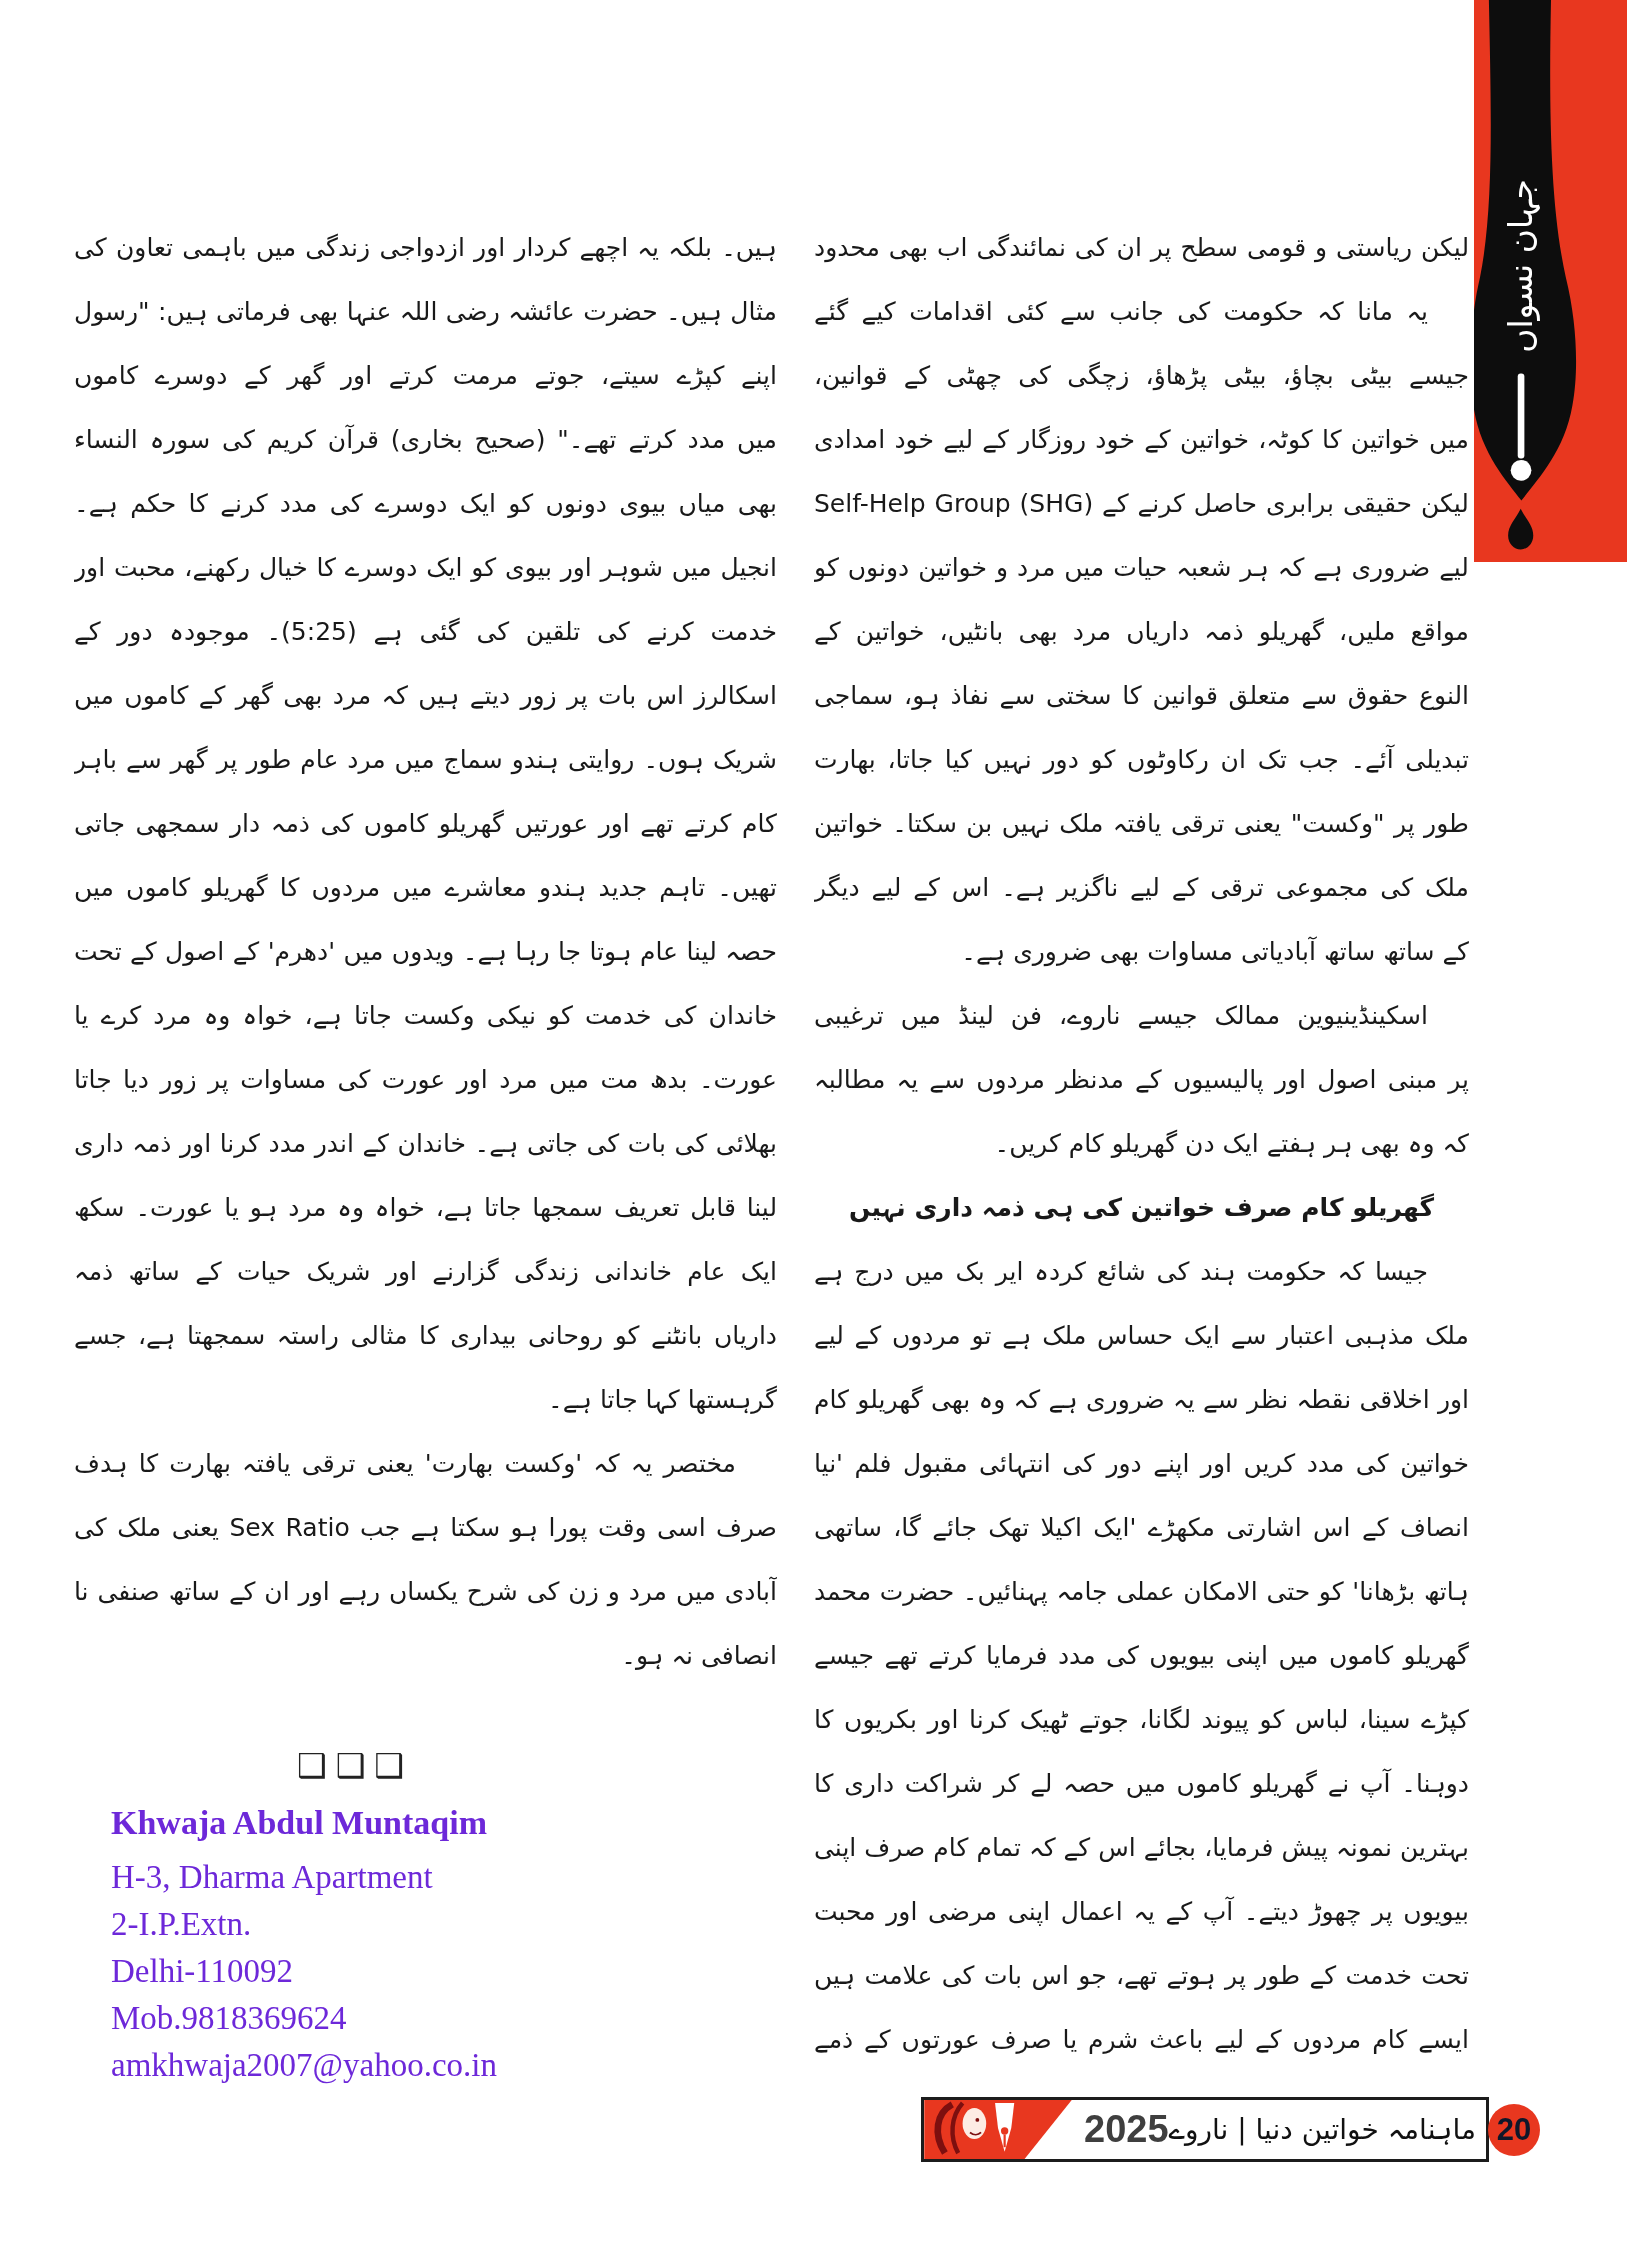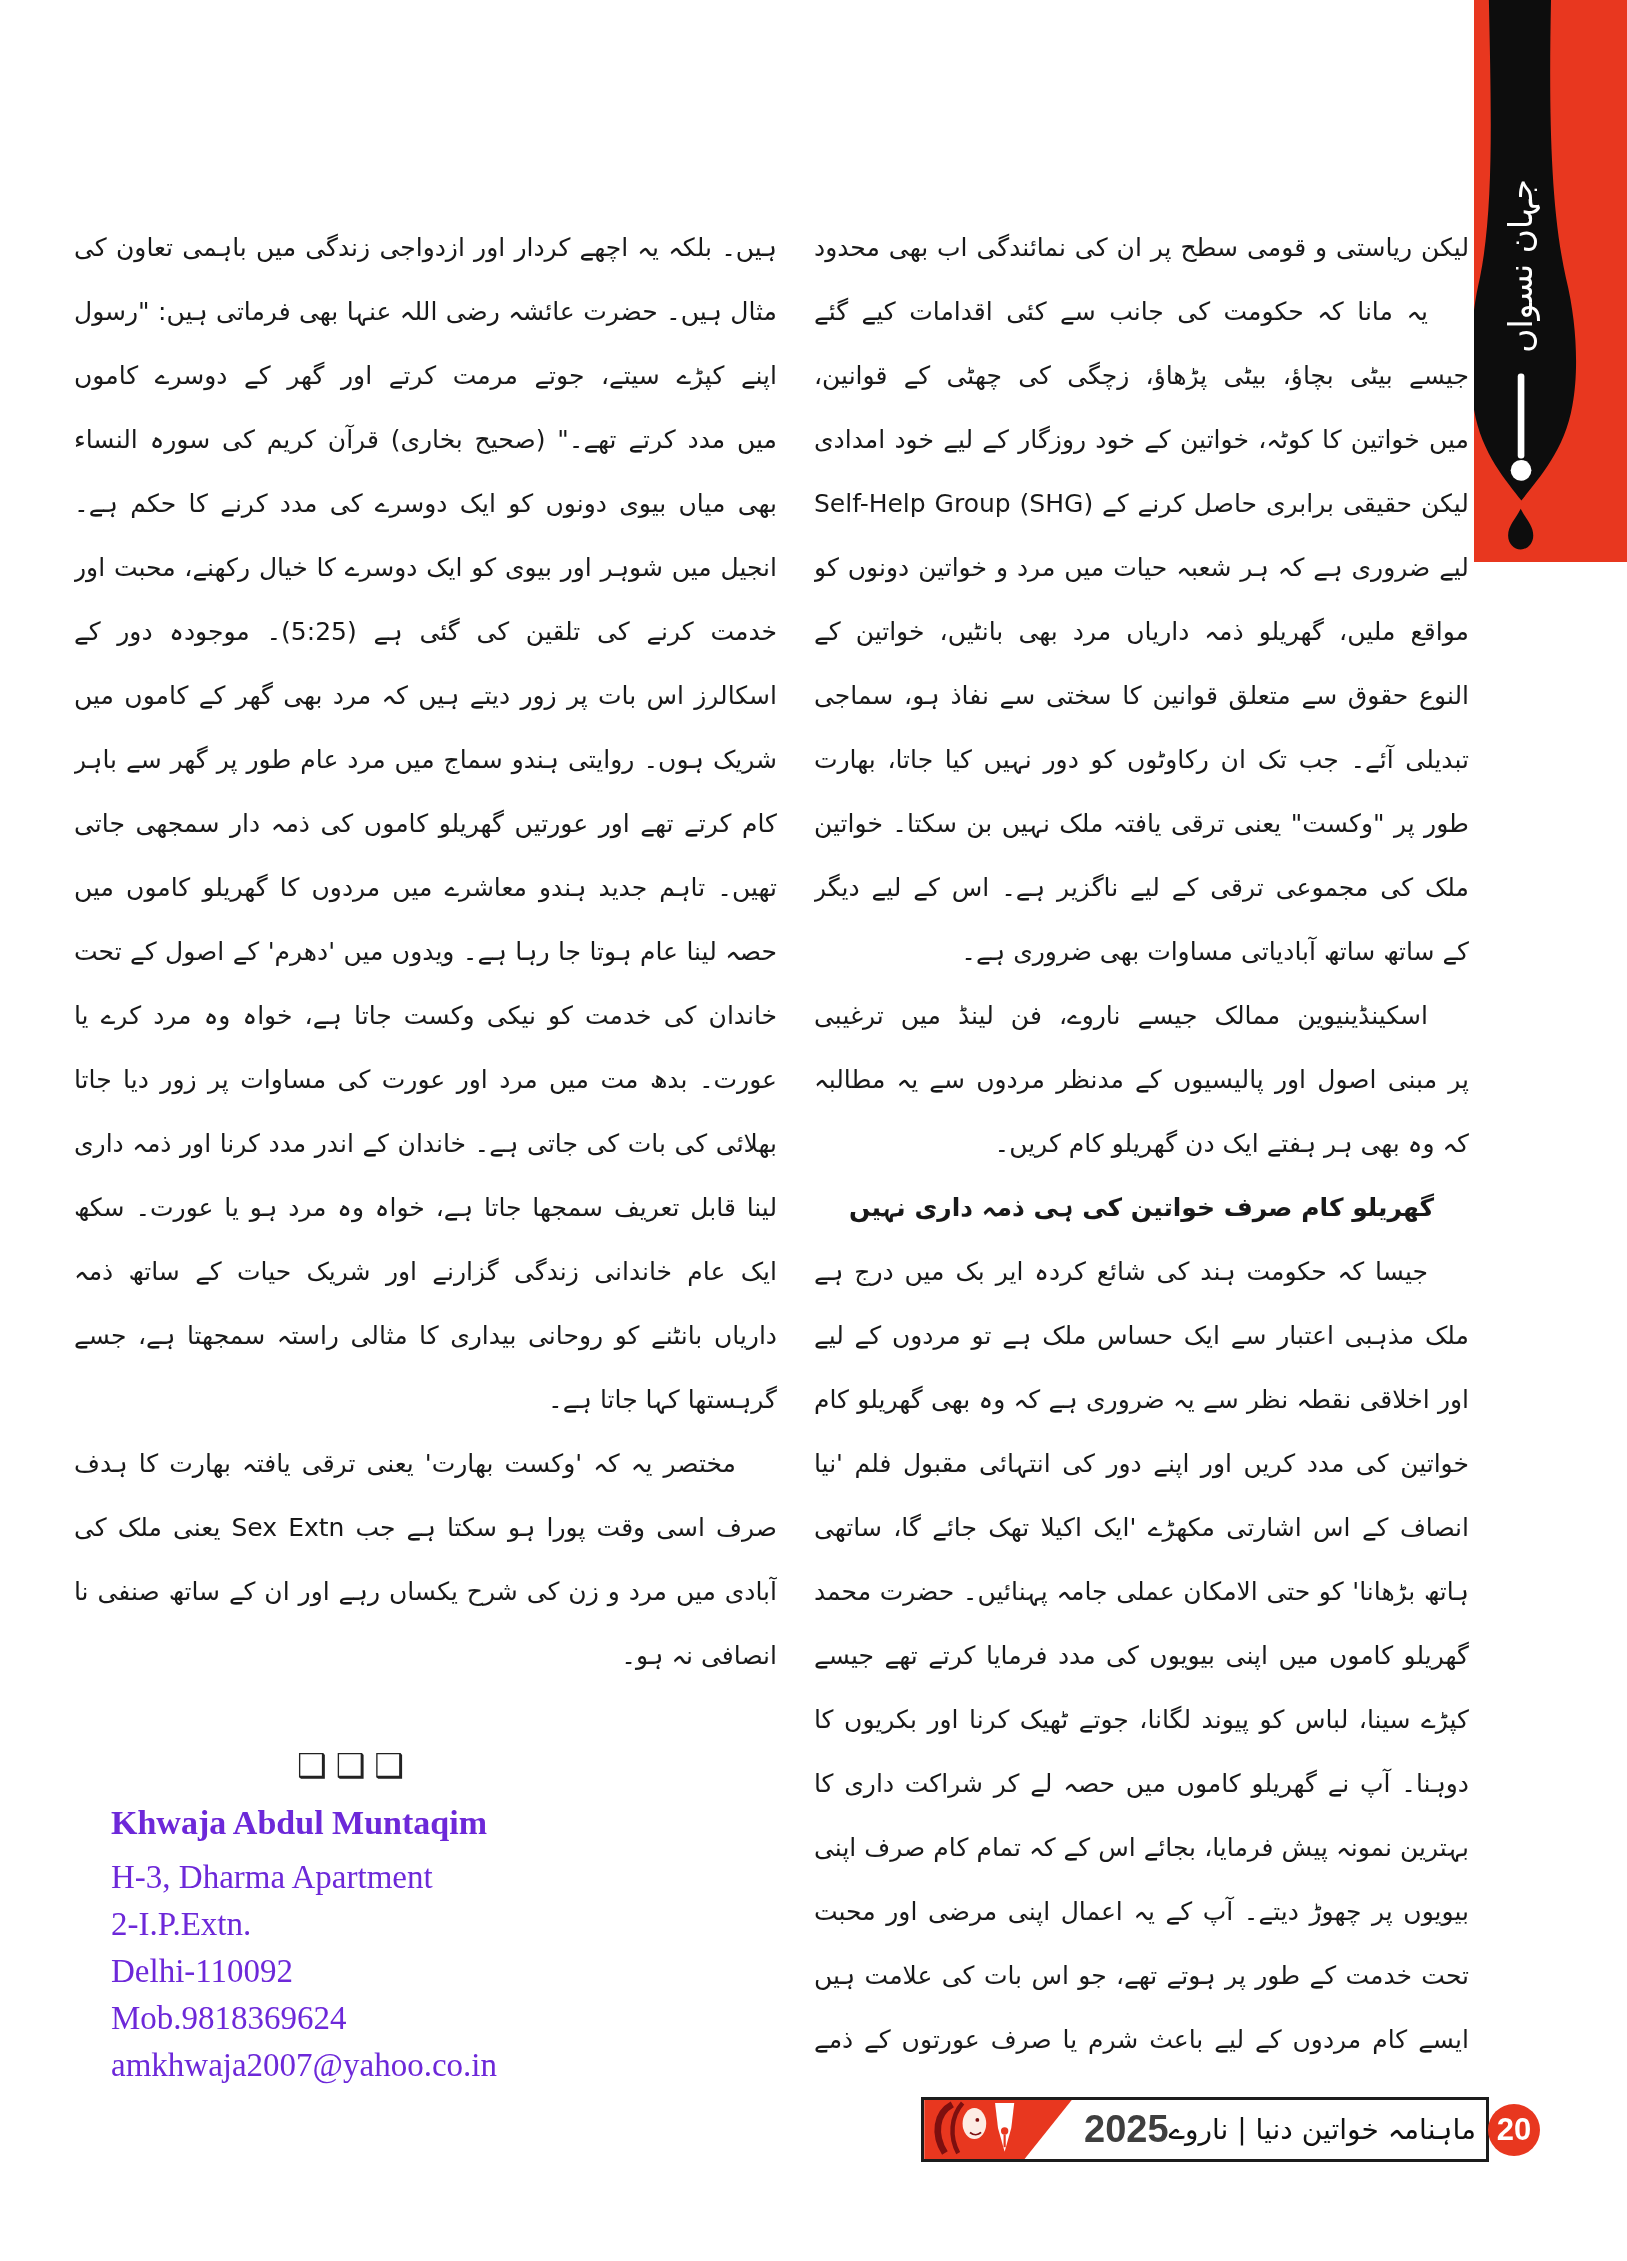--- a/index.html
+++ b/index.html
@@ -29,21 +29,21 @@
   .author .row{font-size:33px;line-height:47px;}
 
   
   .footer-bar{position:absolute;left:921px;top:2097px;width:562px;height:59px;
        border:3px solid #1c1c1c;background:#ffffff;display:flex;align-items:center;box-sizing:content-box;}
   .footer-logo{flex:0 0 148px;width:148px;height:59px;position:relative;}
   .footer-year{font-family:"Liberation Sans",sans-serif;font-weight:bold;font-size:38px;
        color:#3f3f3f;margin-left:12px;flex:0 0 auto;}
   .footer-title{direction:rtl;font-size:28px;color:#111;margin-left:auto;margin-right:12px;white-space:nowrap;}
   .footer-page{flex:0 0 auto;width:52px;height:52px;border-radius:50%;background:#e8371f;
-       color:#ffffff;display:flex;align-items:center;justify-content:center;
+       color:#0f172a;display:flex;align-items:center;justify-content:center;
        font-family:"Liberation Sans",sans-serif;font-weight:bold;font-size:31px;margin-right:1.5px;}
 </style>
 </head>
 <body>
 
 <div>
 
   <div class="banner">
     <svg width="154" height="562" viewBox="0 0 208 760">
       <path d="M20,0 L104,0 C101,150 103,280 124,375 C140,440 141,505 133,548
@@ -93,21 +93,21 @@
       <div class="line j">لینا قابل تعریف سمجھا جاتا ہے، خواہ وہ مرد ہو یا عورت۔ سکھ مذہب</div>
 
       <div class="line j">ایک عام خاندانی زندگی گزارنے اور شریک حیات کے ساتھ ذمہ</div>
 
       <div class="line j">داریاں بانٹنے کو روحانی بیداری کا مثالی راستہ سمجھتا ہے، جسے</div>
 
       <div class="line r">گرہستھا کہا جاتا ہے۔</div>
 
       <div class="line ij">مختصر یہ کہ 'وکست بھارت' یعنی ترقی یافتہ بھارت کا ہدف</div>
 
-      <div class="line j">صرف اسی وقت پورا ہو سکتا ہے جب Sex Extn یعنی ملک کی</div>
+      <div class="line j">صرف اسی وقت پورا ہو سکتا ہے جب Sex Ratio یعنی ملک کی</div>
 
       <div class="line j">آبادی میں مرد و زن کی شرح یکساں رہے اور ان کے ساتھ صنفی نا</div>
 
       <div class="line r">انصافی نہ ہو۔</div>
     </div>
 
   <div class="col col-right">
 
       <div class="line j">لیکن ریاستی و قومی سطح پر ان کی نمائندگی اب بھی محدود ہے۔</div>
 

